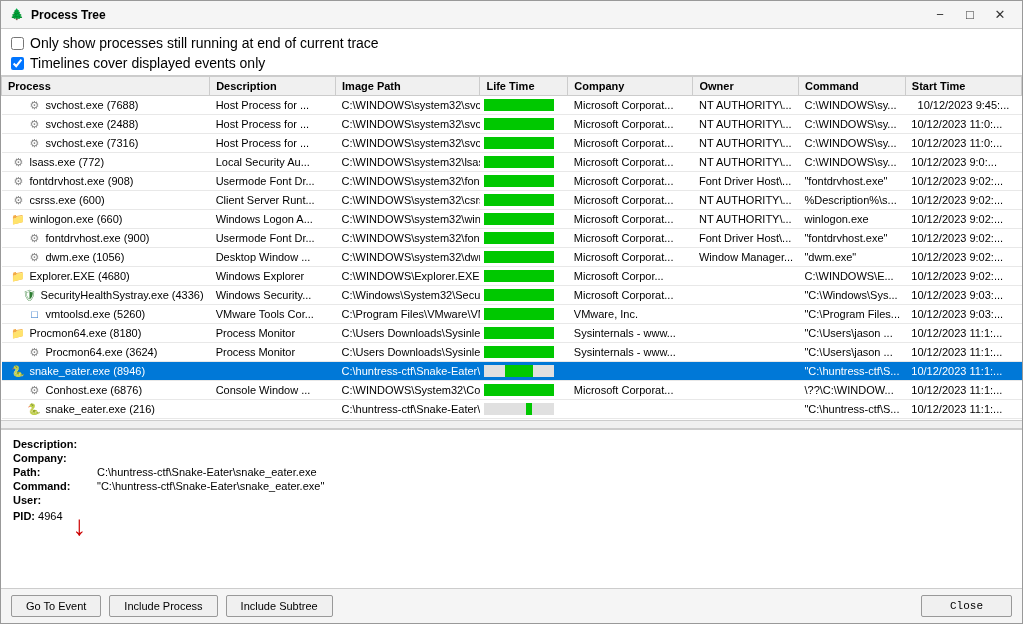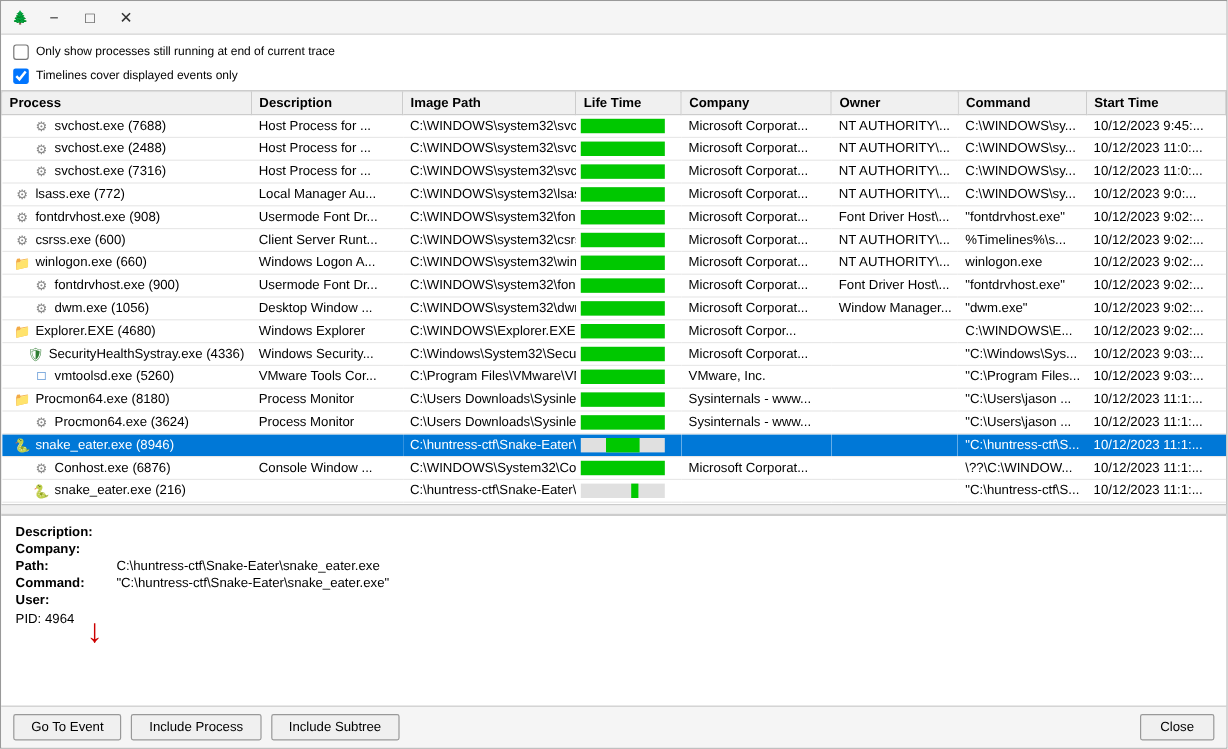--- a/index.html
+++ b/index.html
@@ -68,21 +68,21 @@
       align-items: center;
       gap: 6px;
       height: 20px;
     }
     .checkbox-row input[type="checkbox"] {
       width: 13px;
       height: 13px;
       cursor: pointer;
     }
     .checkbox-row label {
-      font-size: 10px;
+      font-size: 14px;
       color: #000;
       cursor: pointer;
     }
 
     .main-table-area {
       flex: 1;
       overflow: hidden;
       display: flex;
       flex-direction: column;
       border-top: 1px solid #ccc;
@@ -182,21 +182,21 @@
       display: flex;
       align-items: flex-start;
       gap: 10px;
       margin-top: 4px;
     }
     .pid-col {
       display: flex;
       flex-direction: column;
       gap: 2px;
     }
-    .pid-label { font-weight: 400; }
+    .pid-label { font-weight: 700; }
     .time-box {
       border: 2px solid #e00;
       padding: 2px 6px;
       display: inline-block;
       font-size: 11px;
       color: #000;
     }
     .arrow-indicator {
       color: #cc0000;
       font-size: 28px;
@@ -233,36 +233,38 @@
     .btn {
       padding: 4px 14px;
       font-size: 11px;
       border: 1px solid #999;
       background: #f0f0f0;
       cursor: pointer;
       border-radius: 2px;
     }
     .btn-close {
       margin-left: auto;
-      padding: 4px 16px;
+      padding: 4px 28px;
+      font-family: Liberation Mono, monospace;
     }
 
     .scrollbar-placeholder {
       height: 8px;
       background: #f0f0f0;
       border-top: 1px solid #ccc;
     }
   </style>
 </head>
 <body>
 
 <div class="window">
 
   <div class="title-bar">
     <span class="title-bar-icon">🌲</span>
+    <span class="title-bar-text">Process Tree</span>
     <div class="title-bar-controls">
       <button class="title-btn">−</button>
       <button class="title-btn">□</button>
       <button class="title-btn close">✕</button>
     </div>
   </div>
 
   <div class="options-bar">
     <div class="checkbox-row">
       <input type="checkbox" id="chk1" style="">
@@ -301,21 +303,21 @@
               <td style="width: 130px;">Host Process for ...</td>
               <td style="width: 150px;">C:\WINDOWS\system32\svchost....</td>
               <td class="lifetime-cell" style="width: 90px;">
                 <div class="lifetime-bar-container">
                   <div class="lifetime-bar" style="width:100%"></div>
                 </div>
               </td>
               <td style="width: 130px;">Microsoft Corporat...</td>
               <td style="width: 110px;">NT AUTHORITY\...</td>
               <td style="width: 110px;">C:\WINDOWS\sy...</td>
-              <td style="width: 120px;">10/12/2023 9:45:...</td>
+              <td style="width: 120px; text-align: center;">10/12/2023 9:45:...</td>
             </tr>
             <tr>
               <td style="width: 220px;">
                 <div class="process-cell">
                   <span class="indent" style="width:16px"></span>
                   <span class="proc-icon" style="color:#888">⚙</span>
                   <span>svchost.exe (2488)</span>
                 </div>
               </td>
               <td style="width: 130px;">Host Process for ...</td>
@@ -351,21 +353,21 @@
               <td style="width: 120px;">10/12/2023 11:0:...</td>
             </tr>
             <tr>
               <td style="width: 220px;">
                 <div class="process-cell">
                   <span class="indent" style="width:0px"></span>
                   <span class="proc-icon" style="color:#888">⚙</span>
                   <span>lsass.exe (772)</span>
                 </div>
               </td>
-              <td style="width: 130px;">Local Manager Au...</td>
+              <td style="width: 130px;">Local Security Au...</td>
               <td style="width: 150px;">C:\WINDOWS\system32\lsass.exe</td>
               <td class="lifetime-cell" style="width: 90px;">
                 <div class="lifetime-bar-container">
                   <div class="lifetime-bar" style="width:100%"></div>
                 </div>
               </td>
               <td style="width: 130px;">Microsoft Corporat...</td>
               <td style="width: 110px;">NT AUTHORITY\...</td>
               <td style="width: 110px;">C:\WINDOWS\sy...</td>
               <td style="width: 120px;">10/12/2023 9:0:...</td>
@@ -400,21 +402,21 @@
               </td>
               <td style="width: 130px;">Client Server Runt...</td>
               <td style="width: 150px;">C:\WINDOWS\system32\csrss.exe</td>
               <td class="lifetime-cell" style="width: 90px;">
                 <div class="lifetime-bar-container">
                   <div class="lifetime-bar" style="width:100%"></div>
                 </div>
               </td>
               <td style="width: 130px;">Microsoft Corporat...</td>
               <td style="width: 110px;">NT AUTHORITY\...</td>
-              <td style="width: 110px;">%Timelines%\s...</td>
+              <td style="width: 110px;">%Description%\s...</td>
               <td style="width: 120px;">10/12/2023 9:02:...</td>
             </tr>
             <tr>
               <td style="width: 220px;">
                 <div class="process-cell">
                   <span class="indent" style="width:0px"></span>
                   <span class="proc-icon" style="color:#f5a623">📁</span>
                   <span>winlogon.exe (660)</span>
                 </div>
               </td>

